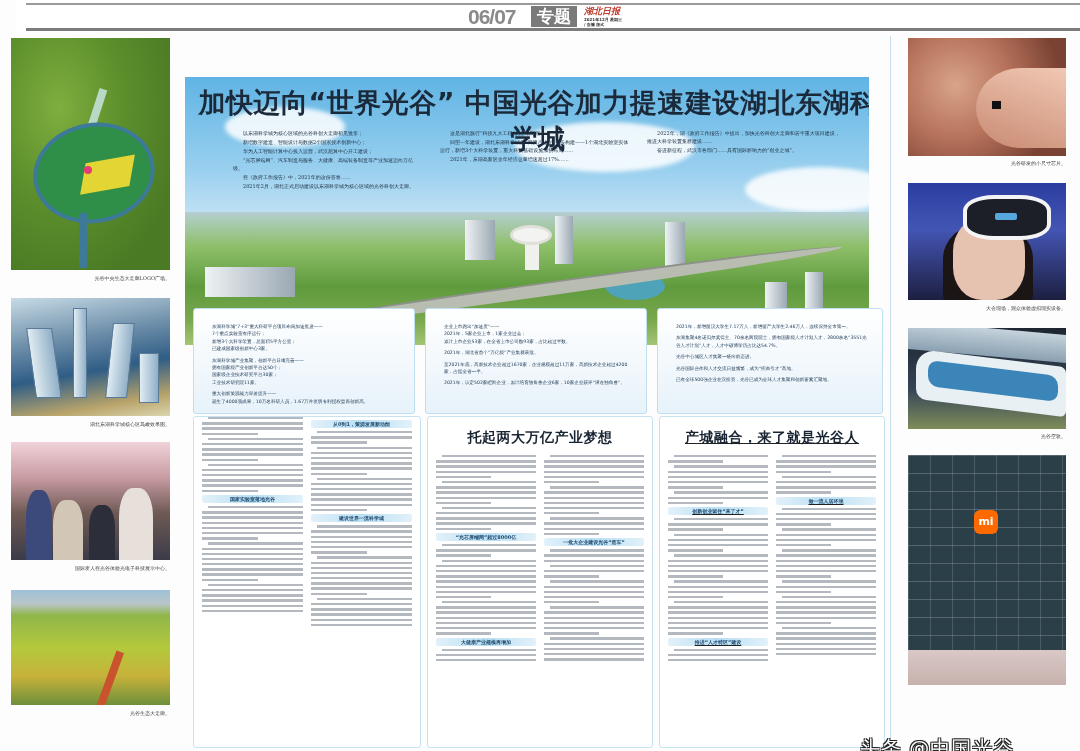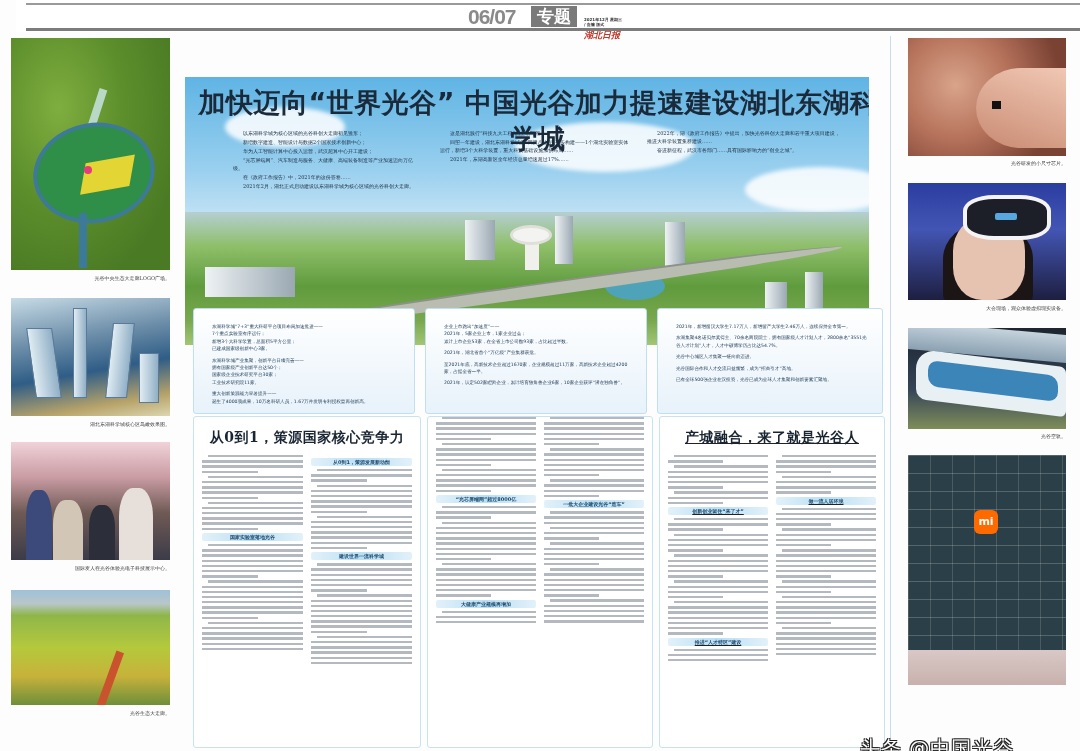--- a/index.html
+++ b/index.html
@@ -5,21 +5,21 @@
   * { box-sizing: border-box; margin: 0; padding: 0; }
   html, body { width: 1080px; height: 751px; overflow: hidden; background: #fdfdfd; }
   body { font-family: "DejaVu Sans", sans-serif; color: #222; position: relative; }
 
   
   .masthead { position: absolute; left: 16px; top: 0; width: 1080px; height: 32px; background: #fff; font-weight: bold; }
   .masthead .rule-top { position: absolute; left: 10px; right: 10px; top: 3px; height: 2px; background: #9a9a9a; }
   .masthead .rule-bot { position: absolute; left: 10px; right: 10px; top: 28px; height: 3px; background: #7c7c7c; }
   .page-num { position: absolute; left: 452px; top: 5px; font-size: 21px; color: #8a8a8a; font-family: "Liberation Sans", sans-serif; letter-spacing: -1px; }
   .section-tag { position: absolute; left: 515px; top: 6px; width: 46px; height: 21px; background: #7a7a7a; color: #fff; font-size: 17px; text-align: center; line-height: 21px; }
-  .paper-logo { position: absolute; left: 568px; top: 5px; font-size: 9px; color: #c0392b; font-family: "DejaVu Serif", serif; font-style: italic; margin-top: 24px; }
+  .paper-logo { position: absolute; left: 568px; top: 5px; font-size: 9px; color: #c0392b; font-family: "DejaVu Serif", serif; font-style: italic; }
   .paper-date { position: absolute; left: 568px; top: 17px; font-size: 4px; color: #333; line-height: 5px; width: 40px; }
 
   
   .photo { position: absolute; overflow: hidden; }
   .caption { position: absolute; font-size: 5px; color: #444; text-align: right; font-family: "DejaVu Serif", serif; }
 
   .ph-logo-grass { left: 11px; top: 38px; width: 159px; height: 232px;
     background: radial-gradient(ellipse at 30% 30%, #7fae3f 0%, #5d8f2c 40%, #4a7a24 80%); }
   .ph-logo-grass .leaf { position: absolute; left: 22px; top: 85px; width: 122px; height: 100px; border-radius: 50%; background: #2f8e48; border: 4px solid #3d7a99; transform: rotate(-10deg); }
   .ph-logo-grass .leaf .seg { position: absolute; left: 45px; top: 35px; width: 50px; height: 30px; background: #e3d534; transform: skew(-20deg); }
@@ -227,21 +227,20 @@
     </div>
     <div class="blk">
       <div>光谷国际合作和人才交流日益频繁，成为“招商引才”高地。</div>
     </div>
     <div class="blk">
       <div>已有全球500强企业在汉投资，光谷已成为全球人才集聚和创新要素汇聚地。</div>
     </div>
   </div>
 
   <div class="article" style="left:8px; width:228px;">
-    <h2>从0到1，策源国家核心竞争力</h2>
     <div class="cols">
       <div class="col">
         <div class="line indent"></div>
           <div class="line"></div>
           <div class="line"></div>
           <div class="line short"></div>
         <div class="line indent"></div>
           <div class="line"></div>
           <div class="line"></div>
           <div class="line"></div>
@@ -312,20 +311,21 @@
           <div class="line"></div>
           <div class="line"></div>
           <div class="line"></div>
           <div class="line"></div>
           <div class="line"></div>
       </div>
     </div>
   </div>
 
   <div class="article" style="left:242px; width:226px;">
+    <h2>托起两大万亿产业梦想</h2>
     <div class="cols">
       <div class="col">
         <div class="line indent"></div>
           <div class="line"></div>
           <div class="line"></div>
           <div class="line"></div>
           <div class="line short"></div>
         <div class="line indent"></div>
           <div class="line"></div>
           <div class="line"></div>

